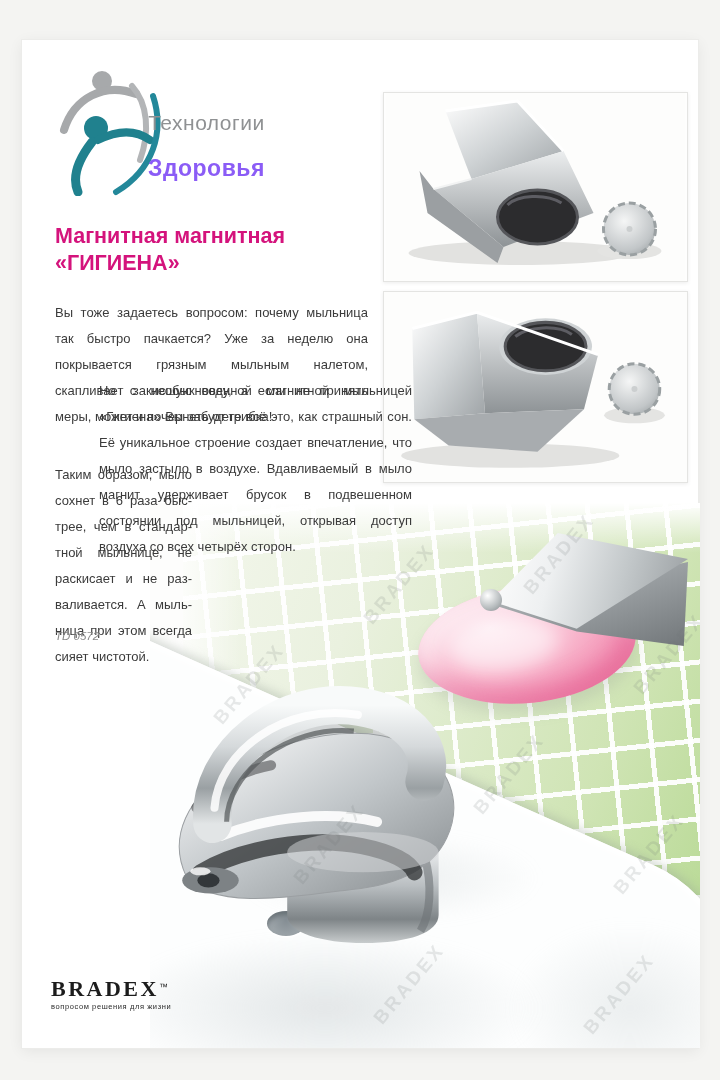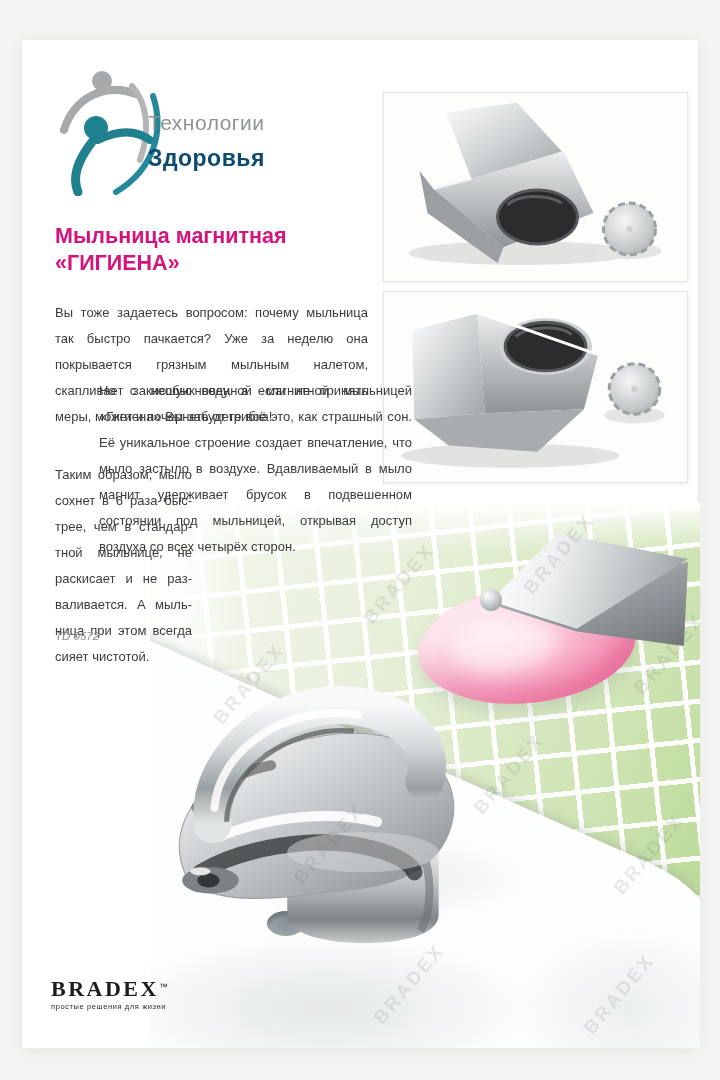--- a/index.html
+++ b/index.html
@@ -2,23 +2,23 @@
 <html><head>
 <meta charset="utf-8">
 <style>
   html,body{margin:0;padding:0;}
   body{width:720px;height:1080px;background:#f4f4f2;font-family:"Liberation Sans",sans-serif;position:relative;overflow:hidden;}
   .sheet{position:absolute;left:22px;top:40px;width:676px;height:1008px;background:#ffffff;
          box-shadow:0 0 0 1px #ececea, 0 3px 14px rgba(0,0,0,.07);}
   
   .logo{position:absolute;left:30px;top:28px;width:320px;height:130px;}
   .logo-icon{position:absolute;left:0;top:0;width:110px;height:128px;}
-  .logo-text{position:absolute;left:96px;top:44px;line-height:1.08;}
+  .logo-text{position:absolute;left:96px;top:44px;line-height:1.08;text-align:center;}
   .logo-line1{font-size:21px;color:#8f9193;letter-spacing:.5px;}
-  .logo-line2{font-size:23px;color:#0c4a6e;font-weight:bold;letter-spacing:.5px;margin-top:11px;}
+  .logo-line2{font-size:23px;color:#8b5cf6;font-weight:bold;letter-spacing:.5px;margin-top:21px;}
   
   .title{position:absolute;left:33px;top:183px;width:330px;color:#d4137c;font-weight:bold;
          font-size:21.5px;line-height:27px;}
   .bodytext{position:absolute;color:#3b3b3b;font-size:13px;line-height:26px;text-align:justify;z-index:5;}
   .p1{left:33px;top:247px;width:313px;}
   .p2a{left:33px;top:325px;width:313px;margin-left:44px;}
   .p2b{left:33px;top:409px;width:137px;}
   .p3{left:33px;top:528px;width:152px;}
   .tdcode{position:absolute;left:33px;top:590px;font-size:11.5px;font-style:italic;color:#8a8a8a;z-index:5;}
   
@@ -92,21 +92,21 @@
       <path d="M46,72 C66,62 84,62 98,72" stroke="#20818e" stroke-width="8" fill="none" stroke-linecap="round"></path>
       <path d="M101,28 C113,64 101,102 64,124" stroke="#23889a" stroke-width="6" fill="none" stroke-linecap="round"></path>
     </svg>
     <div class="logo-text">
       <div class="logo-line1">Технологии</div>
       <div class="logo-line2">Здоровья</div>
     </div>
   </div>
 
   <div class="title">
-    <div>Мыльница магнитная</div>
+    <div>Магнитная магнитная</div>
     <div>«ГИГИЕНА»</div>
   </div>
 
   <p class="bodytext p1">Вы тоже задаетесь вопросом: почему мыльница так быстро пачкается? Уже за неделю она покрывается грязным мыльным налетом, скапливает закисшую воду, а если не принять меры, может и почернеть от грибка!</p>
   <p class="bodytext p2a">Но с необыкновенной магнитной мыльницей «Гигиена» Вы забудете всё это, как страшный сон. Её уникальное строение создает впечатление, что мыло застыло в воздухе. Вдавливаемый в мыло магнит удерживает брусок в подвешенном состоянии под мыльницей, открывая доступ воздуха со всех четырёх сторон.</p>
   <p class="bodytext p2b">Таким образом, мыло сохнет в 6 раза быс­трее, чем в стандар­тной мыльнице, не раскисает и не раз­валивается. А мыль­ница при этом всегда сияет чистотой.</p>
   <div class="tdcode">TD 0572</div>
 
   <div class="photo-box one">
     <svg viewBox="0 0 300 188">
@@ -221,16 +221,16 @@
     <span class="wm" style="left:310px;top:260px">BRADEX</span>
     <span class="wm" style="left:450px;top:340px">BRADEX</span>
     <span class="wm" style="left:210px;top:470px">BRADEX</span>
     <span class="wm" style="left:420px;top:480px">BRADEX</span>
   </div>
 
   <div class="bradex">
     <div>
       <span class="bradex-name">BRADEX</span><span class="bradex-tm">™</span>
     </div>
-    <div class="bradex-tagline">простые решения для жизни</div>
+    <div class="bradex-tagline">вопросом решения для жизни</div>
   </div>
 
 </div>
 
 </body></html>

